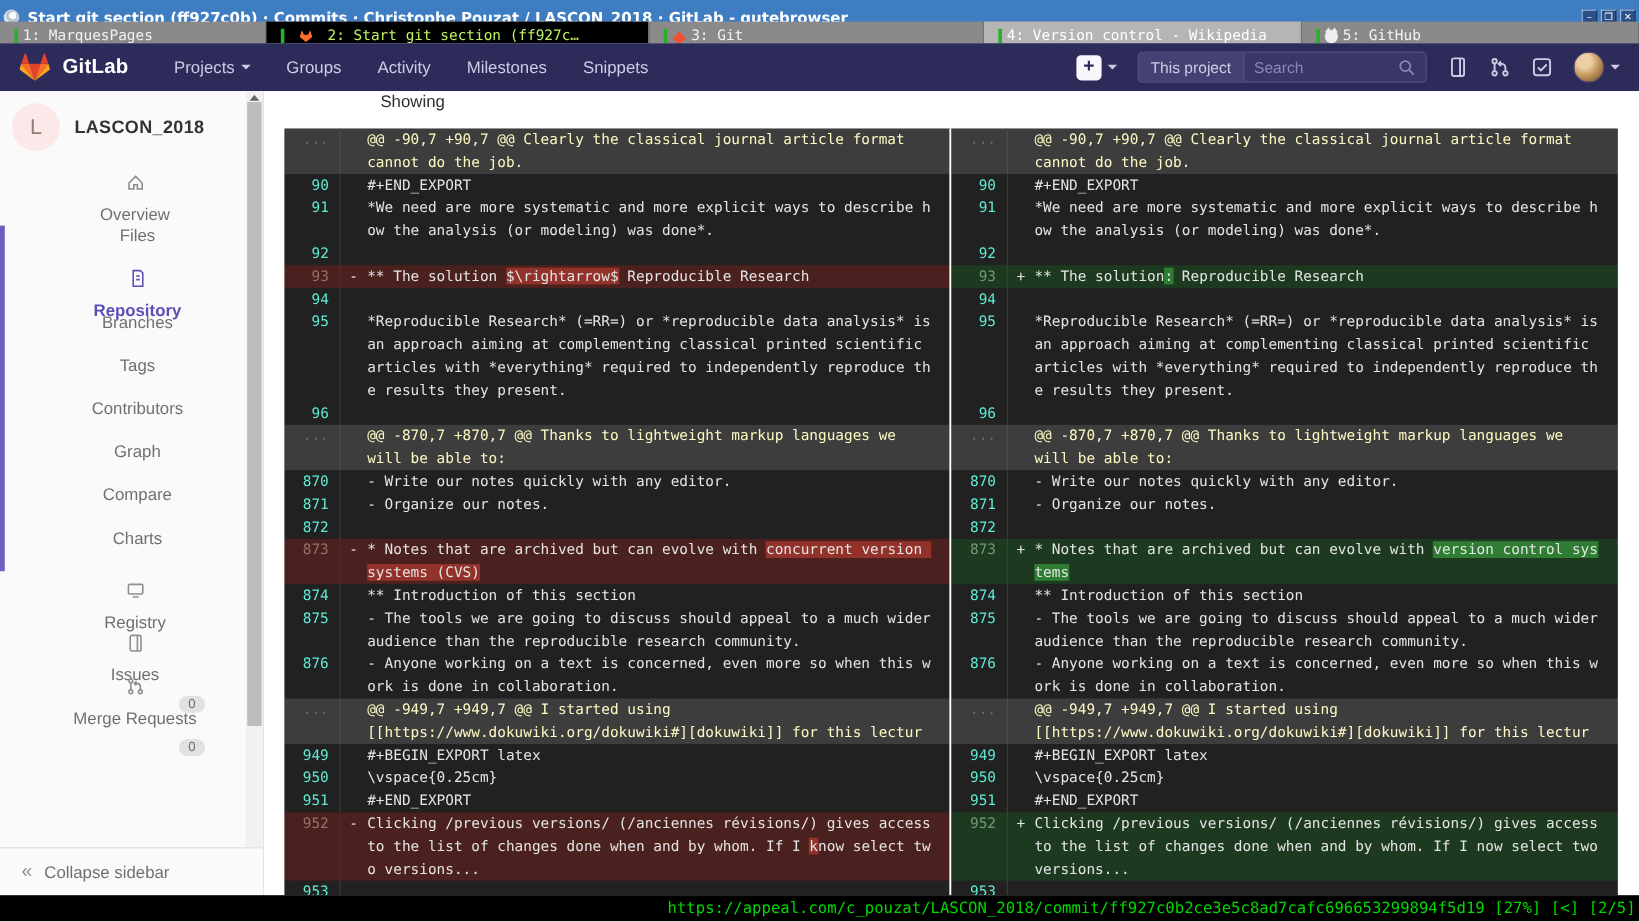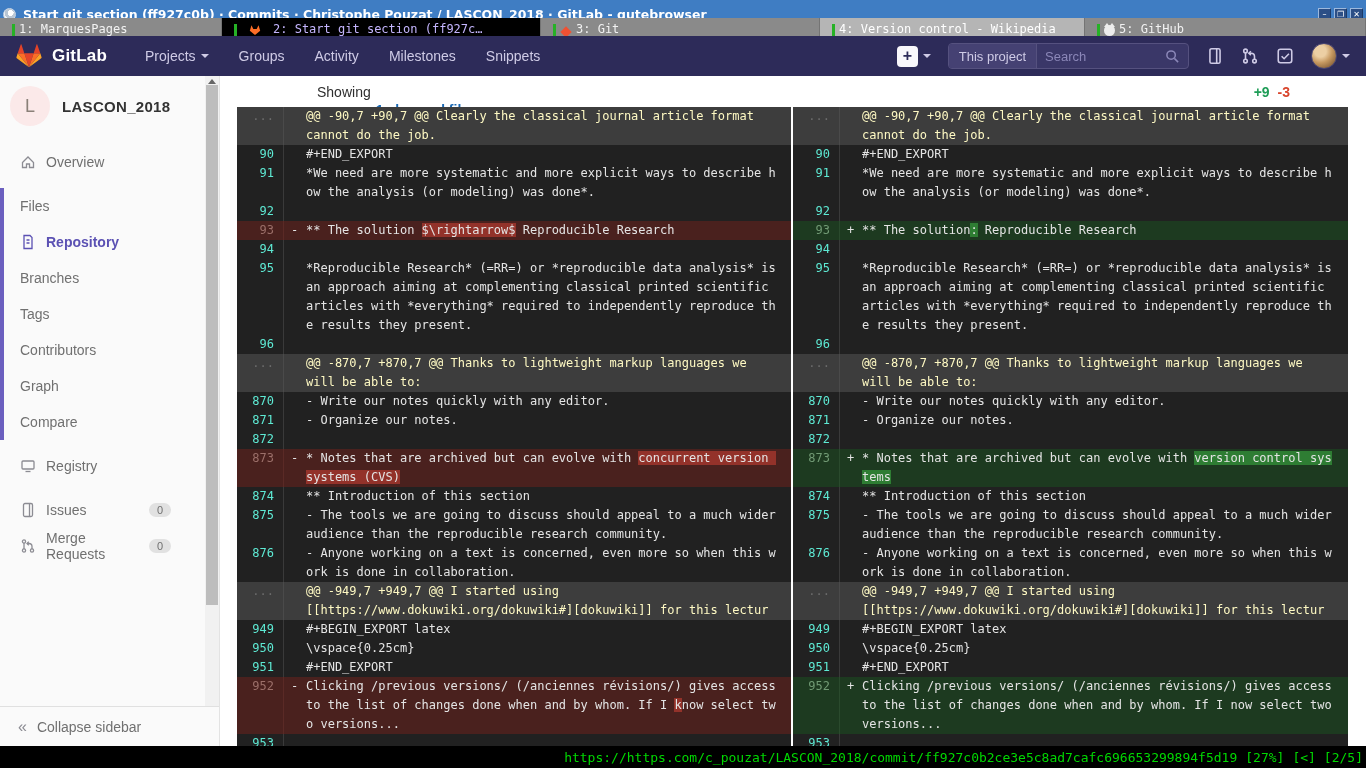--- a/index.html
+++ b/index.html
@@ -19,21 +19,21 @@
   .win-btn { width:13px; height:13px; background:#2c4f86; border:1px solid;
              border-color:#9db9dd #1d3a66 #1d3a66 #9db9dd; color:#fff; font-size:8px;
              line-height:11px; text-align:center; font-family:"DejaVu Sans", sans-serif; }
 
   
   #tabbar { position:absolute; left:0; top:18px; width:1366px; height:18px; background:#8a8a8a;
             display:flex; font-family:"DejaVu Sans Mono", monospace; font-size:12px; }
   .tab { height:18px; display:flex; align-items:flex-end; padding-left:12px; gap:4px;
          color:#f2f2f2; border-right:1px solid #747474; overflow:hidden; white-space:nowrap; }
   .tab .ind { width:3px; height:12px; background:#26b226; flex:none; }
-  .tab.selected { background:#000000; color:#c4b5fd;gap:12px; }
+  .tab.selected { background:#000000; color:#bef264;gap:12px; }
   .tab.light { background:#b5b5b5; color:#ffffff; }
   .tab .fav { flex:none; display:flex; align-items:center; }
   .fav-git { width:8px; height:8px; background:#f05133; transform:rotate(45deg); margin:0 2px; }
   .fav-github { width:11px; height:11px; border-radius:50%; background:#ededed; position:relative; }
   .fav-github::before, .fav-github::after { content:""; position:absolute; top:-2px; width:0; height:0;
       border-left:3px solid transparent; border-right:3px solid transparent; border-bottom:4px solid #ededed; }
   .fav-github::before { left:0; } .fav-github::after { right:0; }
 
   
   #navbar { position:absolute; left:0; top:36px; width:1366px; height:40px; background:#2d2b59;
@@ -65,21 +65,21 @@
   
   #sidebar { position:absolute; left:0; top:76px; width:220px; height:670px; background:#fafafa;
              border-right:1px solid #e3e3e3; }
   #project-header { display:flex; align-items:center; gap:12px; padding:10px 8px 10px 10px; }
   #project-avatar { width:40px; height:40px; border-radius:50%; background:#fbe9e9; color:#8a8078;
                     font-size:18px; display:flex; align-items:center; justify-content:center; }
   #project-name { font-size:15px; font-weight:bold; color:#333333; letter-spacing:.3px; }
   .side-section { margin-top:8px; }
   .side-section.accent { border-left:4px solid #6b5fbf; }
   .side-item { height:36px; display:flex; align-items:center; gap:10px; padding-left:20px;
-               font-size:14px; color:#707070; cursor:pointer; width:205px; }
+               font-size:14px; color:#707070; cursor:pointer; width:205px;flex-direction:column; }
   .side-section.accent .side-item { padding-left:16px; }
   .side-item.sub { padding-left:42px; }
   .side-item.head { color:#5b51b3; font-weight:bold; }
   .side-item.head svg { stroke:#5b51b3; }
   .side-item.active { background:#e9e9e9; color:#5b51b3; font-weight:bold; }
   .side-item svg { stroke:#8c8c93; flex:none; }
   .badge { margin-left:auto; margin-right:34px; background:#e1e1e1; color:#707070; font-size:11px;
            border-radius:9px; padding:1px 8px; }
   #collapse-btn { position:absolute; left:0; bottom:0; width:219px; height:40px; background:#fafafa;
                   border-top:1px solid #e0e0e0; display:flex; align-items:center; gap:10px;
@@ -87,21 +87,21 @@
   #collapse-icon { font-size:16px; color:#8c8c93; }
 
   
   #side-scrollbar { position:absolute; left:205px; top:76px; width:14px; height:630px; background:#f1f1f1; }
   #side-scroll-arrow { position:absolute; top:3px; left:3px; width:0; height:0;
       border-left:4px solid transparent; border-right:4px solid transparent; border-bottom:5px solid #666; }
   #side-scroll-thumb { position:absolute; left:1px; top:9px; width:12px; height:520px; background:#bdbdbd; }
 
   
   #main { position:absolute; left:220px; top:76px; width:1146px; height:670px; background:#ffffff; }
-  #file-header { height:31px; display:flex; align-items:center; padding-left:97px; padding-right:76px; }
+  #file-header { height:31px; display:flex; align-items:flex-start; padding-left:97px; padding-right:76px;flex-direction:column; }
   #showing-label { font-size:14px; color:#2e2e2e; }
   #changed-file { font-size:14px; color:#1968b3; font-weight:bold; margin-left:5px;
                   display:flex; align-items:center; gap:5px; cursor:pointer;margin-top:36px; }
   #changed-file .caret-down { border-top-color:#1968b3; }
   #diff-stats { margin-left:auto; font-size:14px; font-weight:bold; }
   #stat-add { color:#1f9d57; } #stat-del { color:#d9452c; margin-left:4px; }
 
   
   #diff { position:absolute; left:17px; top:31px; width:1111px; height:639px; display:flex;
           overflow:hidden; font-family:"DejaVu Sans Mono", monospace; font-size:12px; line-height:19px; }
@@ -280,20 +280,23 @@
           </div>
           <div class="side-item sub">
             <span>Contributors</span>
           </div>
           <div class="side-item sub">
             <span>Graph</span>
           </div>
           <div class="side-item sub">
             <span>Compare</span>
           </div>
+          <div class="side-item sub">
+            <span>Charts</span>
+          </div>
         </div>
         <div class="side-section">
           <div class="side-item">
             <span style="display: flex;">
               <svg width="16" height="16" viewBox="0 0 16 16" fill="none" stroke-width="1.3">
                 <rect x="2" y="3" width="12" height="8" rx="1"></rect>
                 <path d="M5.5 13.5 h5"></path>
               </svg>
             </span>
             <span>Registry</span>
@@ -525,19 +528,19 @@
           </div>
           <div class="drow ctx">
             <div class="gut">953</div>
             <div class="cod"></div>
           </div>
         </div>
     </div>
   </div>
 
   <div id="statusbar">
-    <span>https://https.com/c_pouzat/LASCON_2018/commit/ff927c0b2ce3e5c8ad7cafc696653299894f5d19</span>
+    <span>https://appeal.com/c_pouzat/LASCON_2018/commit/ff927c0b2ce3e5c8ad7cafc696653299894f5d19</span>
     <span id="sb-0">[27%]</span>
     <span id="sb-1">[&lt;]</span>
     <span id="sb-2">[2/5]</span>
   </div>
 
 </div>
 
 </body></html>

